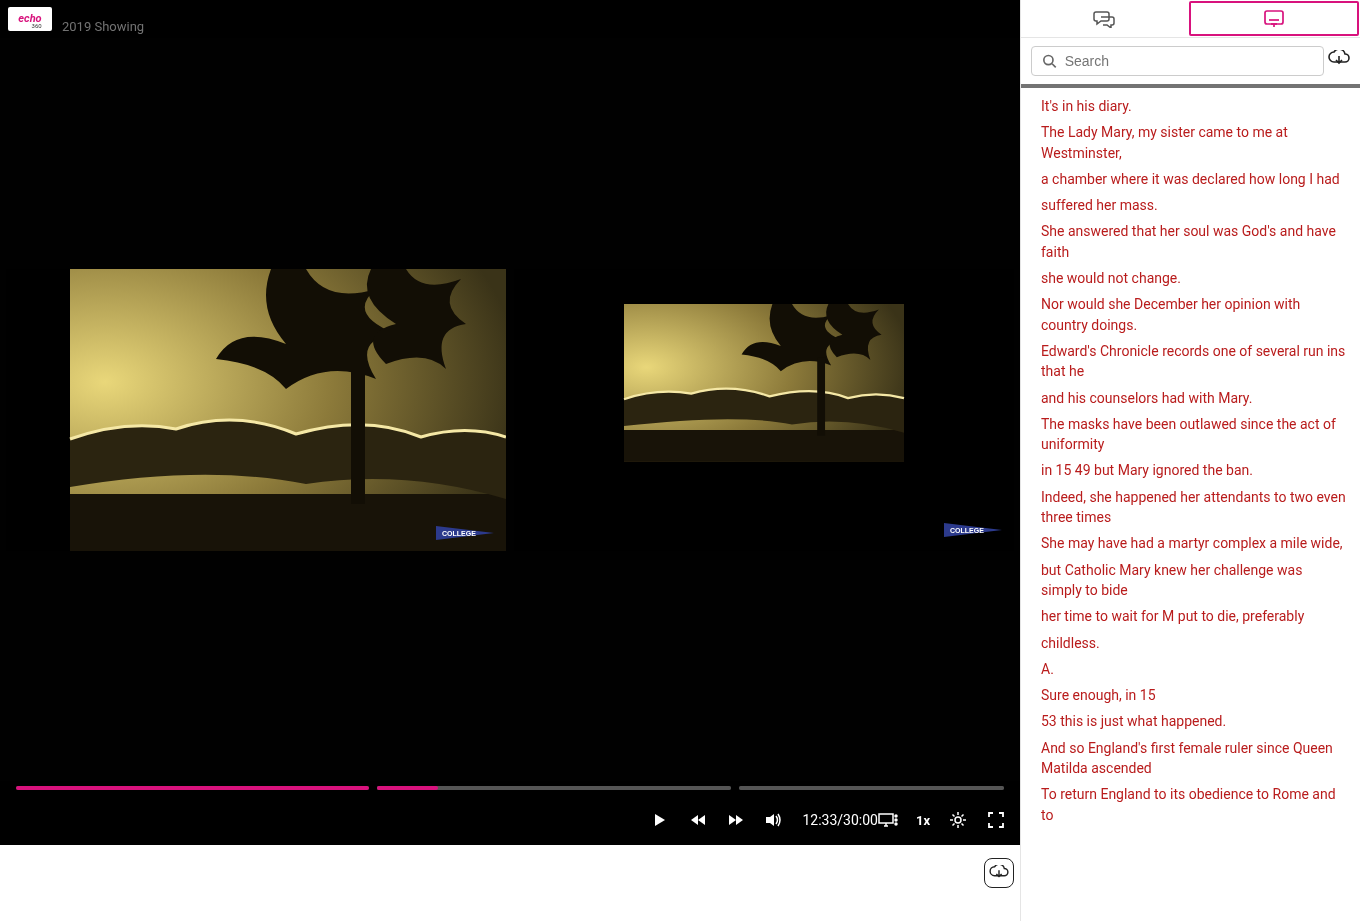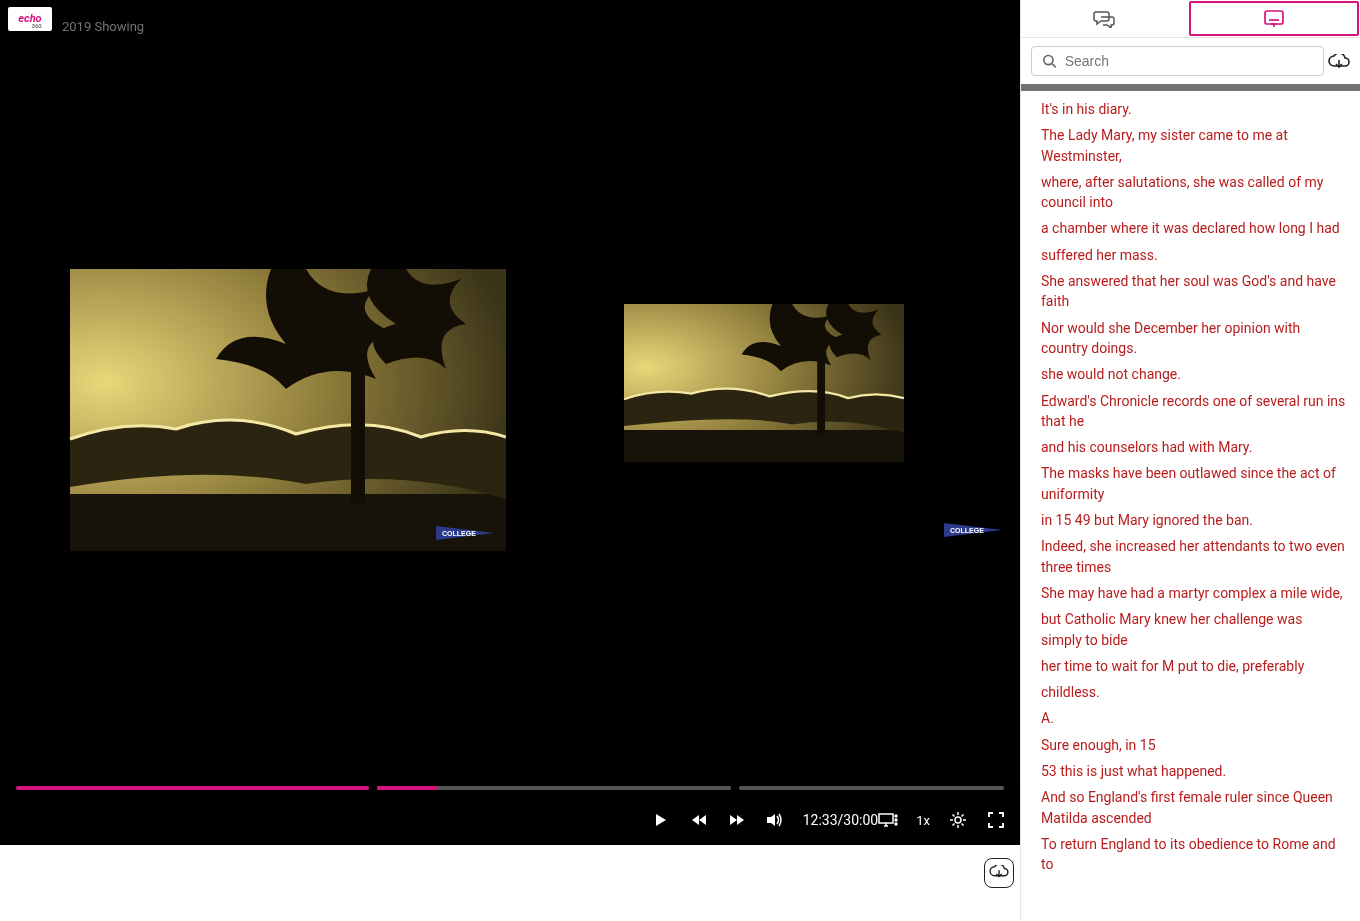--- a/index.html
+++ b/index.html
@@ -125,21 +125,21 @@
   }
   .ctrl-icon {
     width:20px;
     height:20px;
     display:flex;
     align-items:center;
     justify-content:center;
     cursor:pointer;
   }
   .time { font-size:14px; color:#fff; }
-  .speed { font-size:13px; font-weight:400; color:#fff; cursor:pointer;}
+  .speed { font-size:13px; font-weight:700; color:#fff; cursor:pointer;}
   .side-panel {
     width: 340px;
     height:921px;
     display:flex;
     flex-direction:column;
     border-left:1px solid #e5e5e5;
     background:#fff;
   }
   .tab-row {
     height:38px;
@@ -156,24 +156,24 @@
   }
   .tab.active {
     background:#fff;
     border:2px solid #d8127d;
     color:#d8127d;
     margin:1px;
     border-radius:2px;
   }
   .search-row {
     display:flex;
-    align-items:flex-end;
+    align-items:center;
     padding: 8px 10px;
     gap:4px;
-    border-bottom:7px solid #737373;
+    border-bottom:4px solid #737373;
   }
   .search-box {
     flex:1;
     display:flex;
     align-items:center;
     border:1px solid #ccc;
     border-radius:4px;
     padding:6px 10px;
     gap:8px;
   }
@@ -387,31 +387,30 @@
           <path d="M6 12a5 5 0 010-10 6 6 0 0111 2 4 4 0 010 8H6z"></path>
           <path d="M11 6v7M8 10l3 3 3-3"></path>
         </svg>
     </div>
   </div>
 
   <div class="transcript" id="transcript-list">
 
   <div class="transcript-line">It's in his diary.</div>
       <div class="transcript-line">The Lady Mary, my sister came to me at Westminster,</div>
-      <div class="transcript-line">where, after salutations, she was called of my council into</div>
       <div class="transcript-line">a chamber where it was declared how long I had</div>
       <div class="transcript-line">suffered her mass.</div>
       <div class="transcript-line">She answered that her soul was God's and have faith</div>
+      <div class="transcript-line">she would not change.</div>
       <div class="transcript-line">Nor would she December her opinion with country doings.</div>
-      <div class="transcript-line">she would not change.</div>
       <div class="transcript-line">Edward's Chronicle records one of several run ins that he</div>
       <div class="transcript-line">and his counselors had with Mary.</div>
       <div class="transcript-line">The masks have been outlawed since the act of uniformity</div>
       <div class="transcript-line">in 15 49 but Mary ignored the ban.</div>
-      <div class="transcript-line">Indeed, she increased her attendants to two even three times</div>
+      <div class="transcript-line">Indeed, she happened her attendants to two even three times</div>
       <div class="transcript-line">She may have had a martyr complex a mile wide,</div>
       <div class="transcript-line">but Catholic Mary knew her challenge was simply to bide</div>
       <div class="transcript-line">her time to wait for M put to die, preferably</div>
       <div class="transcript-line">childless.</div>
       <div class="transcript-line">A.</div>
       <div class="transcript-line">Sure enough, in 15</div>
       <div class="transcript-line">53 this is just what happened.</div>
       <div class="transcript-line">And so England's first female ruler since Queen Matilda ascended</div>
       <div class="transcript-line">To return England to its obedience to Rome and to</div>
     </div>

